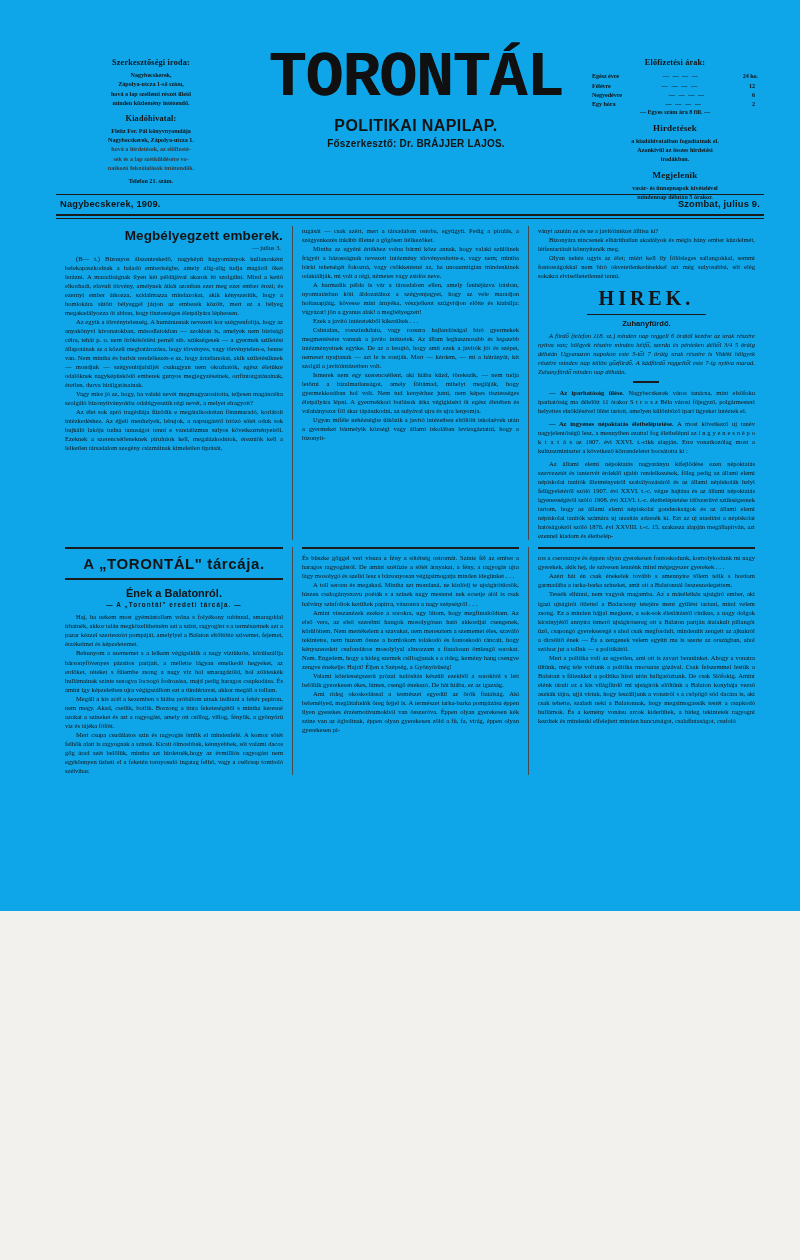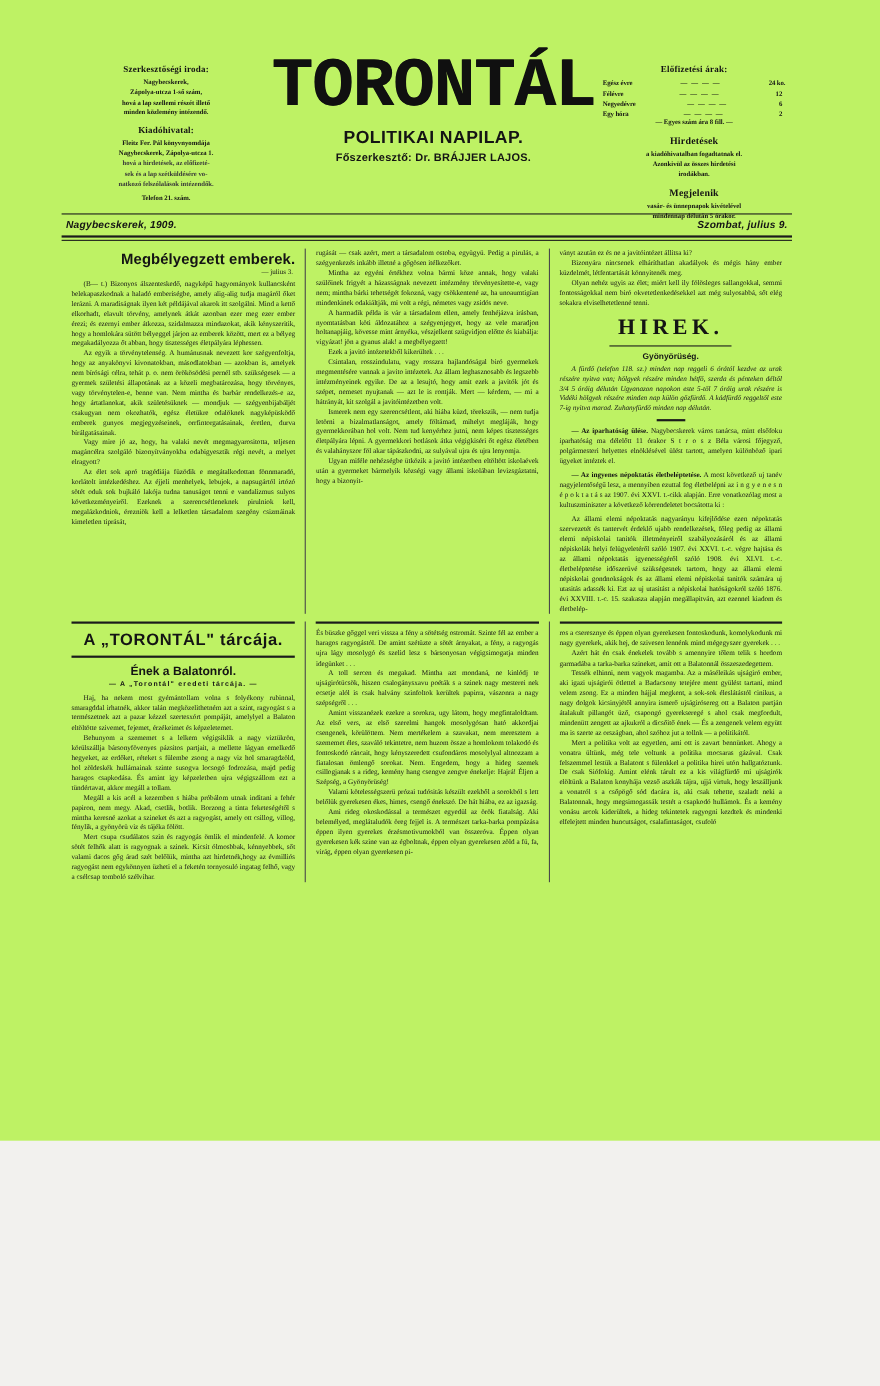--- a/index.html
+++ b/index.html
@@ -6,24 +6,24 @@
   html,body{margin:0;padding:0;}
   body{
     width:800px;height:1260px;
     background:#f2f1ee;
     font-family:"Liberation Serif", serif;
     color:#141414;
     overflow:hidden;
   }
   .page{
     position:relative;
-    width:800px;height:1037px;
-    background:#bef264;
+    width:800px;height:911px;
+    background:#0ea5e9;
     box-sizing:border-box;
-    padding:48px 80px 6px 56px;
+    padding:48px 36px 6px 56px;
   }
   
   .masthead{
     display:flex;
     align-items:flex-start;
     justify-content:space-between;
     height:140px;
   }
   .mast-side{
     width:190px;
@@ -77,21 +77,20 @@
   
   .datebar-wrap{margin-top:6px;}
   .rule-thick{border:0;border-top:2.4px solid #1b1b1b;margin:0;}
   .rule-thin{border:0;border-top:.8px solid #1b1b1b;margin:0;}
   .datebar{
     display:flex;justify-content:space-between;align-items:flex-start;
     font-family:"Liberation Sans", sans-serif;
     font-weight:bold;font-size:9.3px;
     padding:4px 4px 5px;
     letter-spacing:.2px;
-    font-style:italic;
   }
   .datebar .mid{flex:1;text-align:center;}
   .datebar .right{text-align:right;}
   
   .cols{
     display:flex;
     margin-top:7px;
   }
   .col{
     width:33.33%;
@@ -269,21 +268,21 @@
       <p class="body">Ugyan miféle nehézségbe ütközik a javitó intézetben eltöltött iskolaévek után a gyermeket bármelyik községi vagy állami iskolában levizsgáztatni, hogy a bizonyit-</p>
     </div>
 
     <div class="col">
       <p class="body noind">ványt azután ez és ne a javitóintézet állitsa ki?</p>
       <p class="body">Bizonyára nincsenek elháríthatlan akadályok és mégis hány ember küzdelmét, létfentartását könnyitenék meg.</p>
       <p class="body">Olyan nehéz ugyis az élet; miért kell ily fölösleges sallangokkal, semmi fontosságokkal nem biró okvetetlenkedésekkel azt még sulyosabbá, sőt elég sokakra elviselhetetlenné tenni.</p>
 
       <div class="hirek-title">HIREK.</div>
       <hr class="rule-thin" style="width:55%;margin:0 auto 4px">
-      <div class="sub-c">Gyönyörüség.</div>
+      <div class="sub-c">Zuhanyfürdő.</div>
       <p class="body it">A fürdő (telefon 118. sz.) minden nap reggeli 6 órától kezdve az urak részére nyitva van; hölgyek részére minden hétfő, szerda és pénteken déltől 3/4 5 óráig délután Ugyanazon napokon este 5-től 7 óráig urak részére is Vidéki hölgyek részére minden nap külön gőzfürdő. A kádfürdő reggeltől este 7-ig nyitva marad. Zuhanyfürdő minden nap délután.</p>
 
       <div class="mini-rule"></div>
 
       <div class="news-item">
         <p class="body"><span class="bd">— Az iparhatóság ülése.</span><span> Nagybecskerek város tanácsa, mint elsőfoku iparhatóság ma délelőtt 11 órakor S t r o s z Béla városi főjegyző, polgármesteri helyettes elnöklésével ülést tartott, amelyen különböző ipari ügyeket intéztek el.</span></p>
       </div>
 
       <div class="news-item">
         <p class="body"><span class="bd">— Az ingyenes népoktatás életbeléptetése.</span><span> A most következő uj tanév nagyjelentőségű lesz, a mennyiben ezuttal fog életbelépni az i n g y e n e s n é p o k t a t á s az 1907. évi XXVI. t.-cikk alapján. Erre vonatkozólag most a kultuszminiszter a következő körrendeletet bocsátotta ki :</span></p>

